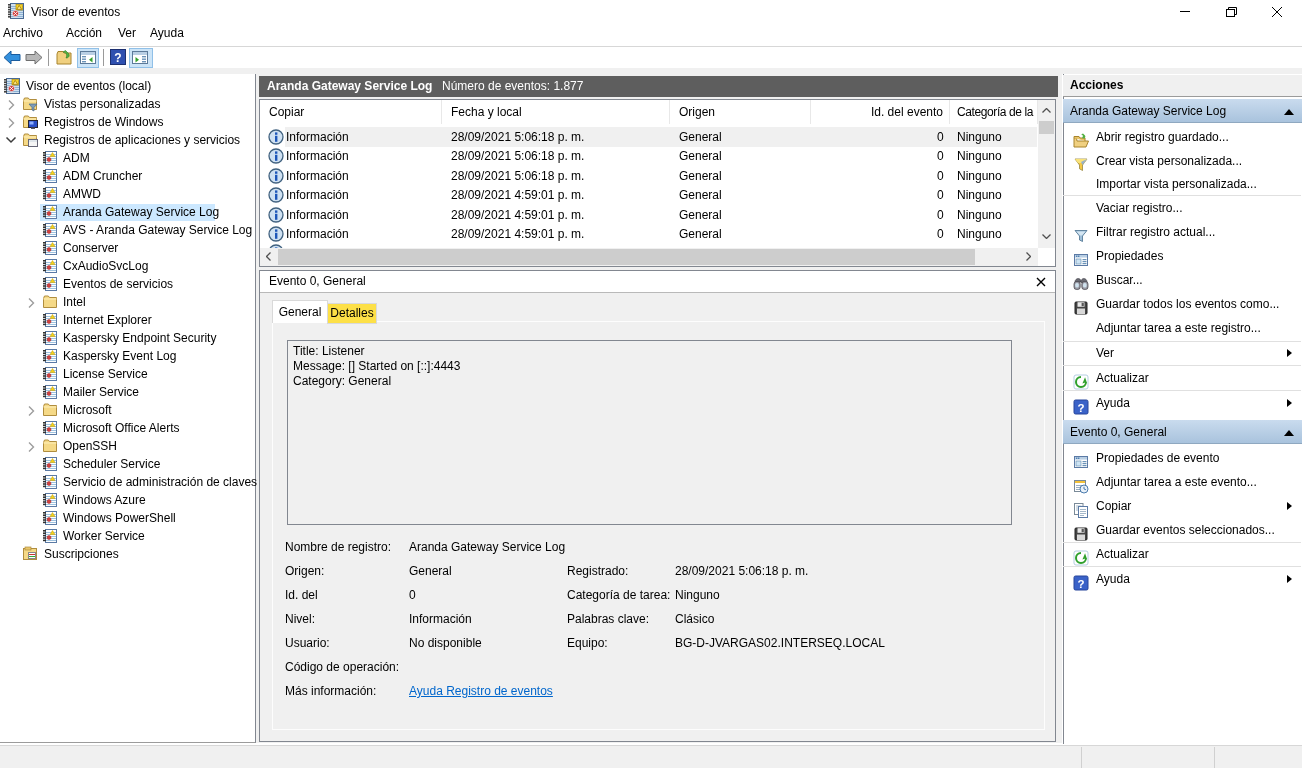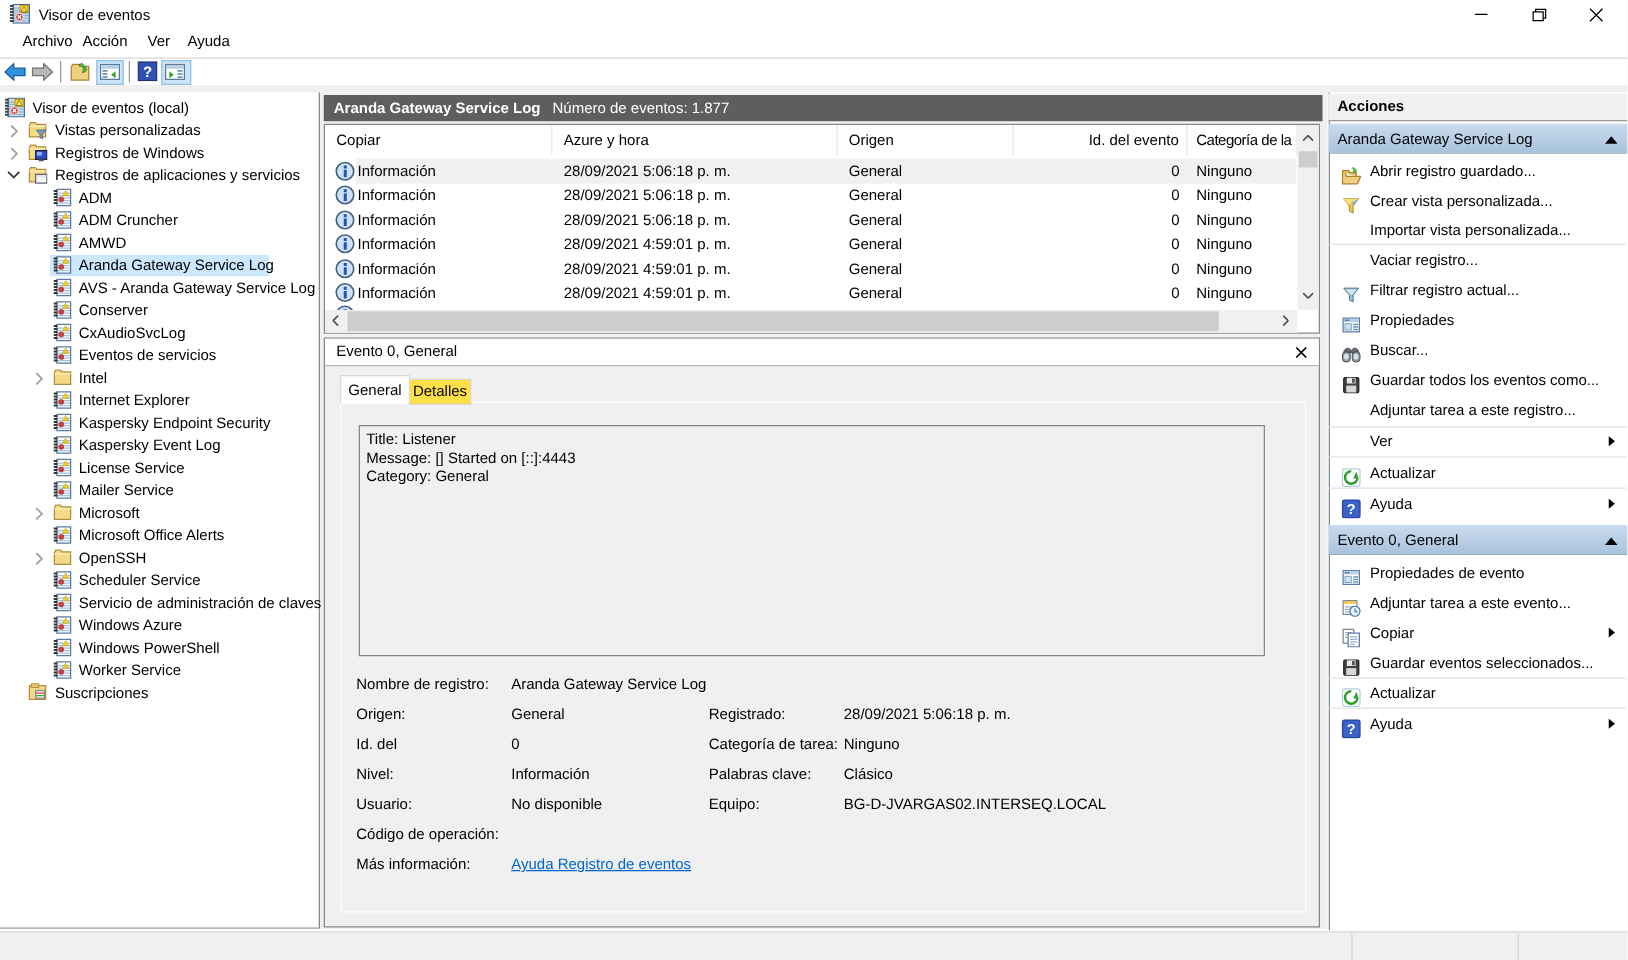--- a/index.html
+++ b/index.html
@@ -147,21 +147,21 @@
       </svg>
     </div>
  <div class="wbtn abs" style="left:1254px">
       <svg width="46" height="23">
         <path d="M18 7 L28 17 M28 7 L18 17" stroke="#000" stroke-width="1"></path>
       </svg>
     </div>
 </div>
 
 <div id="menubar" class="abs"></div>
-<span class="abs mi" style="left:18px">Archivo</span>
+<span class="abs mi" style="left:3px">Archivo</span>
 <span class="abs mi" style="left:66px">Acción</span>
 <span class="abs mi" style="left:118px">Ver</span>
 <span class="abs mi" style="left:150px">Ayuda</span>
 
 <div id="toolbar" class="abs"></div>
 <svg class="abs" style="left:3px;top:50px" width="18" height="15">
     <path d="M1 7.5 L8 1 L8 4.5 L17 4.5 L17 10.5 L8 10.5 L8 14 Z" fill="#3390dd" stroke="#1a5c9e"></path>
   </svg>
 <svg class="abs" style="left:25px;top:50px" width="18" height="15">
     <path d="M17 7.5 L10 1 L10 4.5 L1 4.5 L1 10.5 L10 10.5 L10 14 Z" fill="#b8b8b8" stroke="#6f6f6f"></path>
@@ -401,21 +401,21 @@
 
 <div id="lvheader" class="abs">
     <b style="position:absolute;left:8px">Aranda Gateway Service Log</b>
     <span style="position:absolute;left:183px">Número de eventos: 1.877</span>
   </div>
 <div id="listview" class="abs">
     <div class="abs lvcolh" style="left:0px;width:181px;">
       <span style="position:absolute;left:9px">Copiar</span>
     </div>
     <div class="abs lvcolh" style="left:182px;width:227px;">
-      <span style="position:absolute;left:9px">Azure y hora</span>
+      <span style="position:absolute;left:9px">Fecha y local</span>
     </div>
     <div class="abs lvcolh" style="left:410px;width:140px;">
       <span style="position:absolute;left:9px">Origen</span>
     </div>
     <div class="abs lvcolh" style="left:551px;width:138px;">
       <span style="position:absolute;right:6px">Id. del evento</span>
     </div>
     <div class="abs lvcolh" style="left:690px;width:87px;">
       <span style="position:absolute;left:7px;letter-spacing:-0.4px">Categoría de la</span>
     </div>

